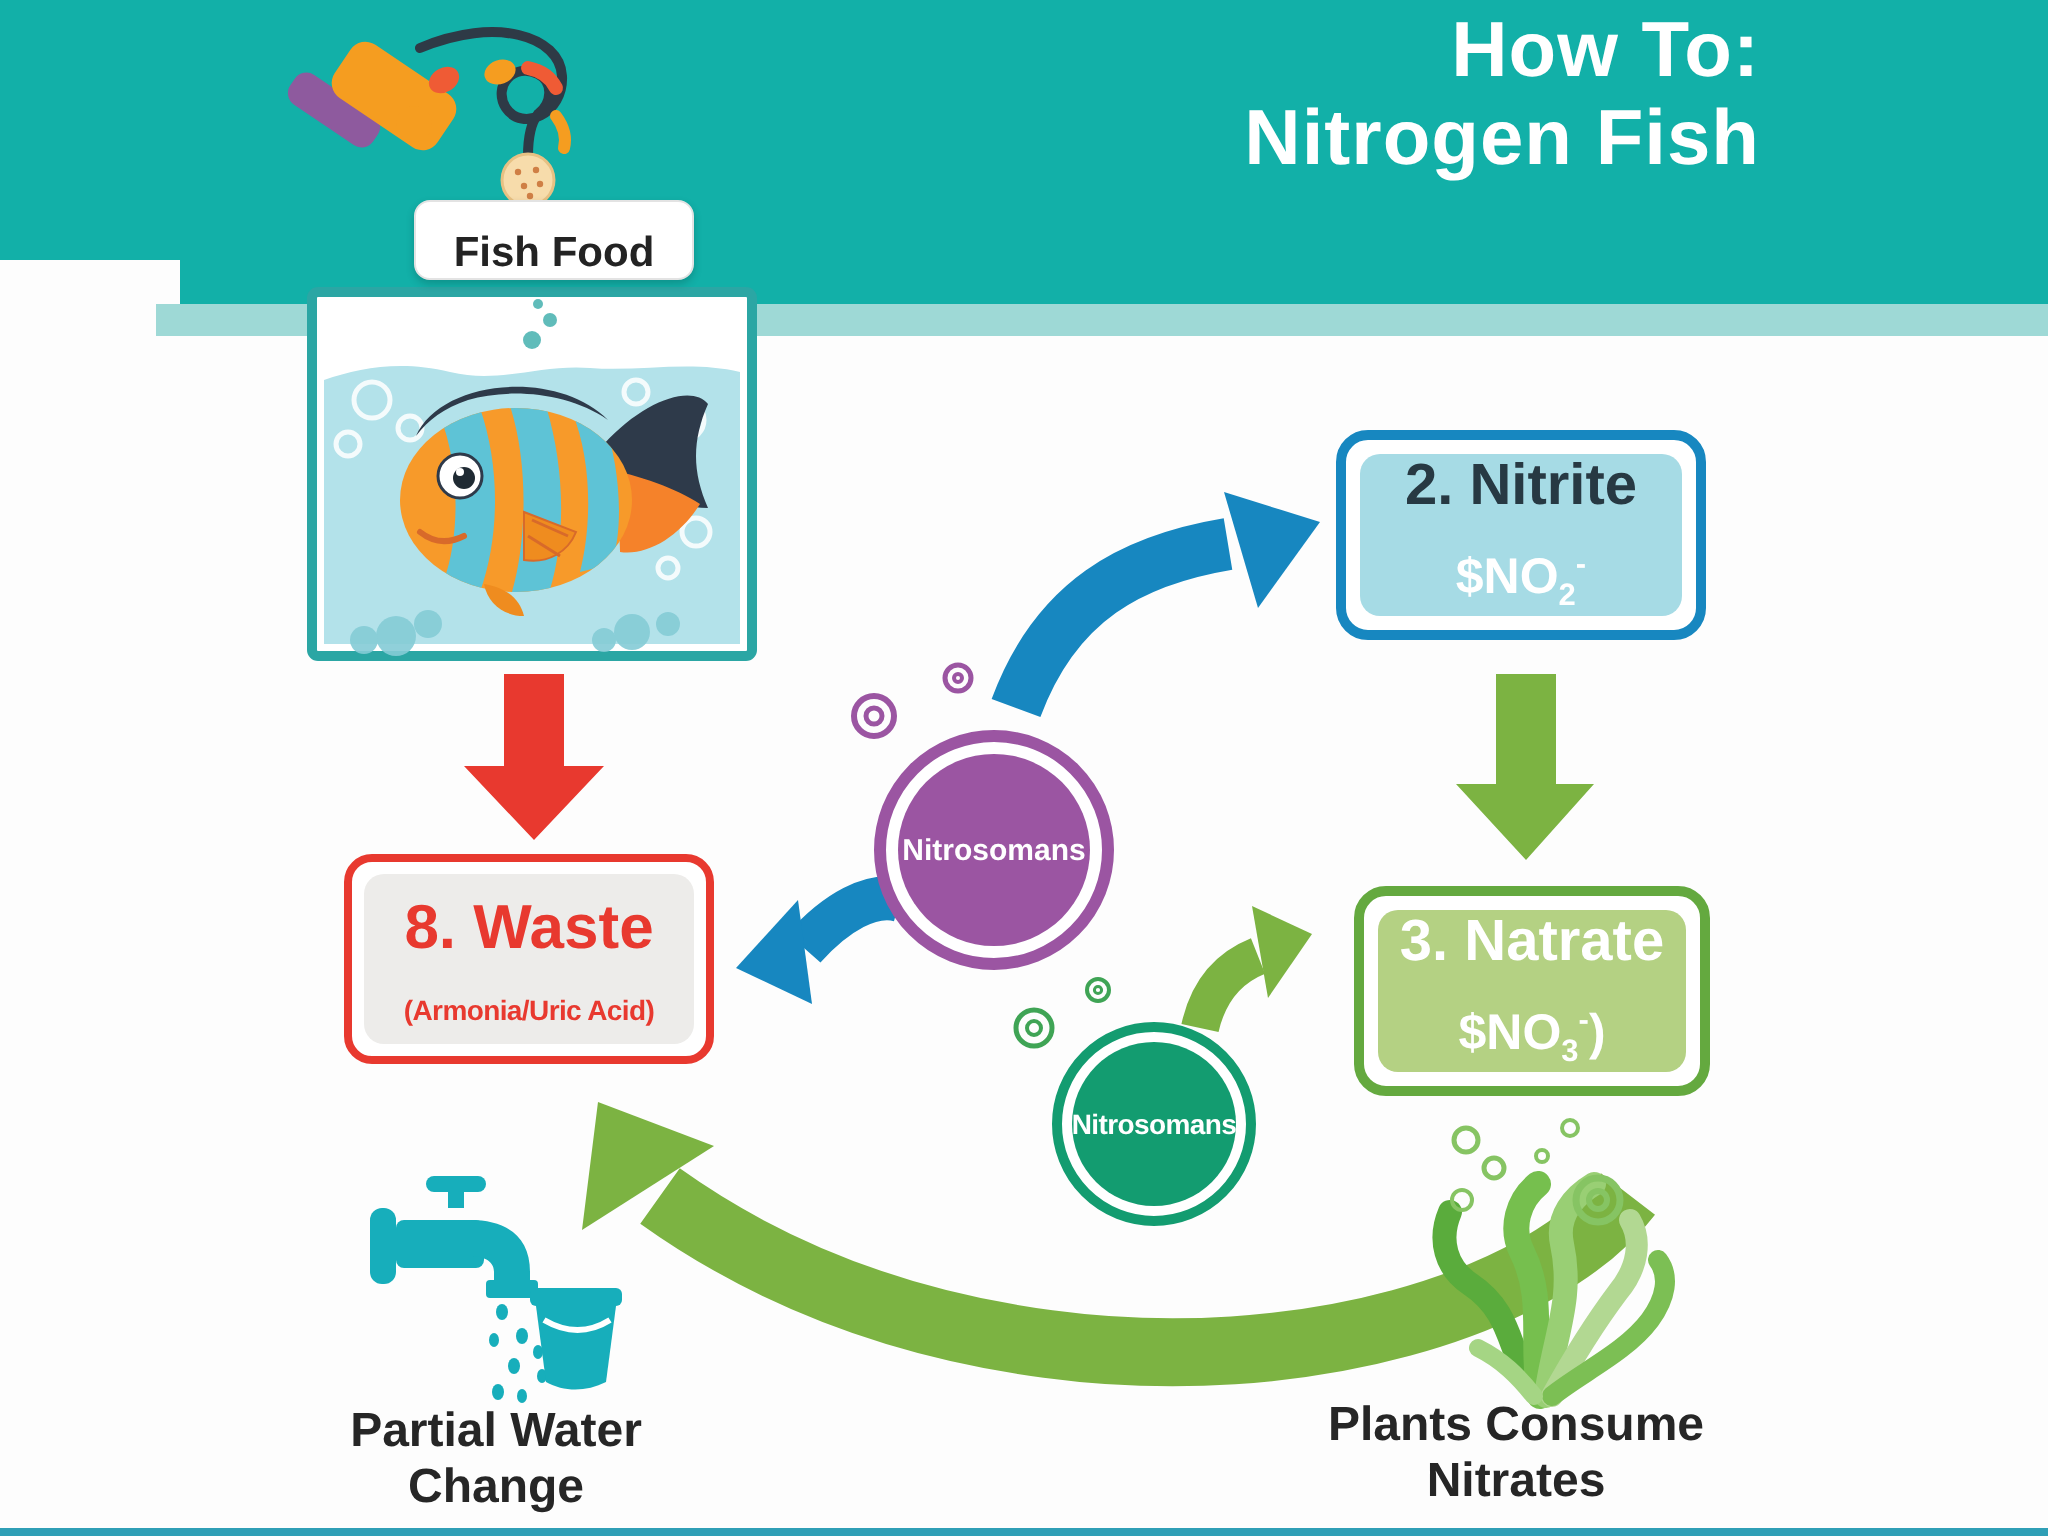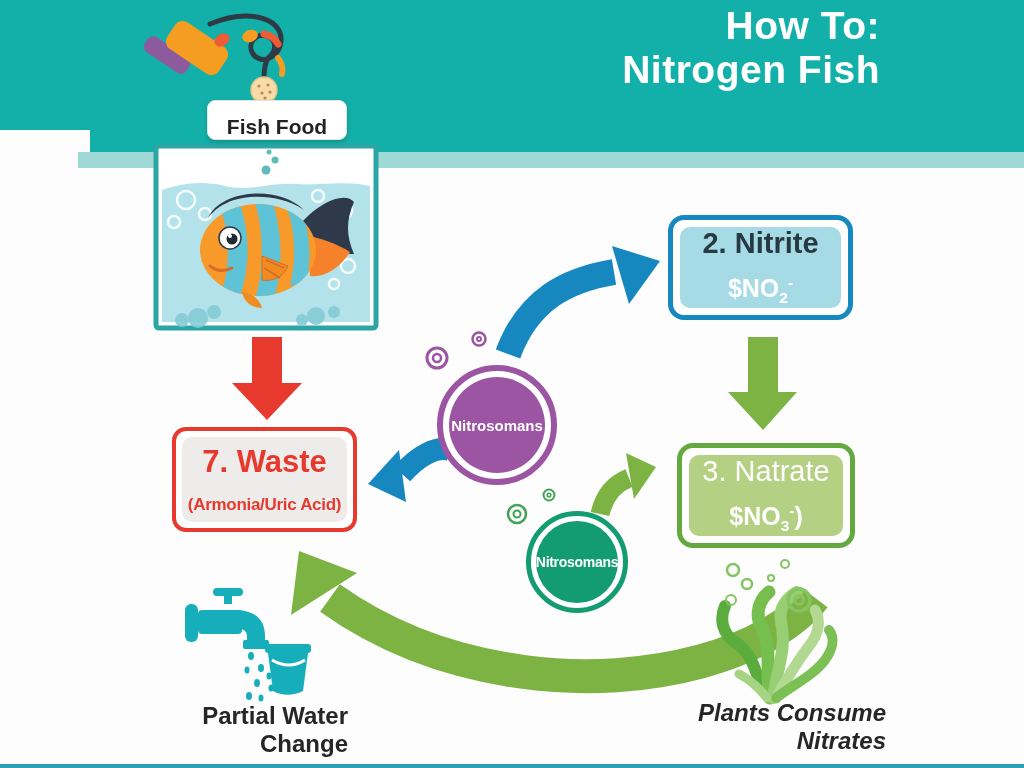--- a/index.html
+++ b/index.html
@@ -31,50 +31,50 @@
   .overlay-svg{position:absolute;left:0;top:0;z-index:2;pointer-events:none;}
   
   .box{position:absolute;background:#ffffff;box-sizing:border-box;z-index:3;}
   .box-inner{
     width:100%;height:100%;border-radius:10px;
     display:flex;flex-direction:column;align-items:center;justify-content:center;gap:13px;
   }
   .waste-box{left:172px;top:427px;width:185px;height:105px;border:4px solid var(--red);border-radius:14px;padding:6px;}
   .waste-box .box-inner{background:var(--waste-fill);}
   .waste-title{font-size:31px;font-weight:bold;color:var(--red);line-height:34px;}
-  .waste-subtitle{font-size:17px;font-weight:bold;color:var(--red);letter-spacing:-.3px;margin-top:3px;}
+  .waste-subtitle{font-size:14px;font-weight:bold;color:var(--red);letter-spacing:-.3px;margin-top:3px;}
   .nitrite-box{left:668px;top:215px;width:185px;height:105px;border:5px solid var(--blue);border-radius:16px;padding:7px;}
   .nitrite-box .box-inner{background:var(--nitrite-fill);}
   .nitrite-title{font-size:29px;font-weight:bold;color:#273943;line-height:32px;}
   .nitrate-box{left:677px;top:443px;width:178px;height:105px;border:5px solid var(--green-dark);border-radius:16px;padding:7px;}
   .nitrate-box .box-inner{background:var(--nitrate-fill);}
-  .nitrate-title{font-size:29px;font-weight:normal;color:#ffffff;line-height:32px;}
+  .nitrate-title{font-size:29px;font-weight:bold;color:#ffffff;line-height:32px;}
   .formula{font-size:25px;font-weight:bold;color:#ffffff;margin-top:2px;}
   .formula sub{font-size:.62em;}
   .formula sup{font-size:.62em;}
   
   .badge{position:absolute;border-radius:50%;background:#ffffff;box-sizing:border-box;z-index:3;}
   .badge-inner{
     width:100%;height:100%;border-radius:50%;
     display:flex;align-items:center;justify-content:center;
     color:#ffffff;font-weight:bold;
   }
   .nitrosomonas-badge{left:437px;top:365px;width:120px;height:120px;border:6px solid var(--purple);padding:6px;}
   .nitrosomonas-badge .badge-inner{background:var(--purple);font-size:15px;}
   .nitrobacter-badge{left:526px;top:511px;width:102px;height:102px;border:5px solid var(--bacteria-green);padding:5px;}
   .nitrobacter-badge .badge-inner{background:var(--bacteria-green);font-size:14px;letter-spacing:-.3px;}
   
   .faucet-svg{position:absolute;left:185px;top:588px;z-index:2;}
   .plants-svg{position:absolute;left:675px;top:556px;z-index:2;}
   .bottom-label{
-    position:absolute;z-index:3;text-align:right;
+    position:absolute;z-index:3;text-align:center;
     font-size:24px;font-weight:bold;color:#262626;line-height:28px;
   }
   .water-change-label{left:148px;top:702px;width:200px;}
-  .plants-label{left:666px;top:699px;width:220px;font-style:italic;}
+  .plants-label{left:648px;top:699px;width:220px;}
   .bottom-line{position:absolute;left:0;bottom:0;width:1024px;height:4px;background:var(--bottom-line);z-index:4;}
 </style>
 </head>
 <body>
 
 <div class="canvas">
 
   <div class="header-band"></div>
   <div class="header-substrip"></div>
   <div class="header-notch"></div>
@@ -186,21 +186,21 @@
     <g fill="none" stroke="var(--decor-green)">
       <circle cx="517" cy="514" r="9" stroke-width="2.5"></circle>
       <circle cx="517" cy="514" r="3.5" stroke-width="2"></circle>
       <circle cx="549" cy="495" r="5.5" stroke-width="2"></circle>
       <circle cx="549" cy="495" r="1.8" stroke-width="1.5"></circle>
     </g>
   </svg>
 
   <div class="box waste-box">
     <div class="box-inner">
-      <div class="waste-title">7. Waste</div>
+      <div class="waste-title">8. Waste</div>
       <div class="waste-subtitle">(Armonia/Uric Acid)</div>
     </div>
   </div>
 
   <div class="box nitrite-box">
     <div class="box-inner">
       <div class="nitrite-title">2. Nitrite</div>
       <div class="formula"><span>$NO</span><sub>2</sub><sup>-</sup><span></span></div>
     </div>
   </div>

